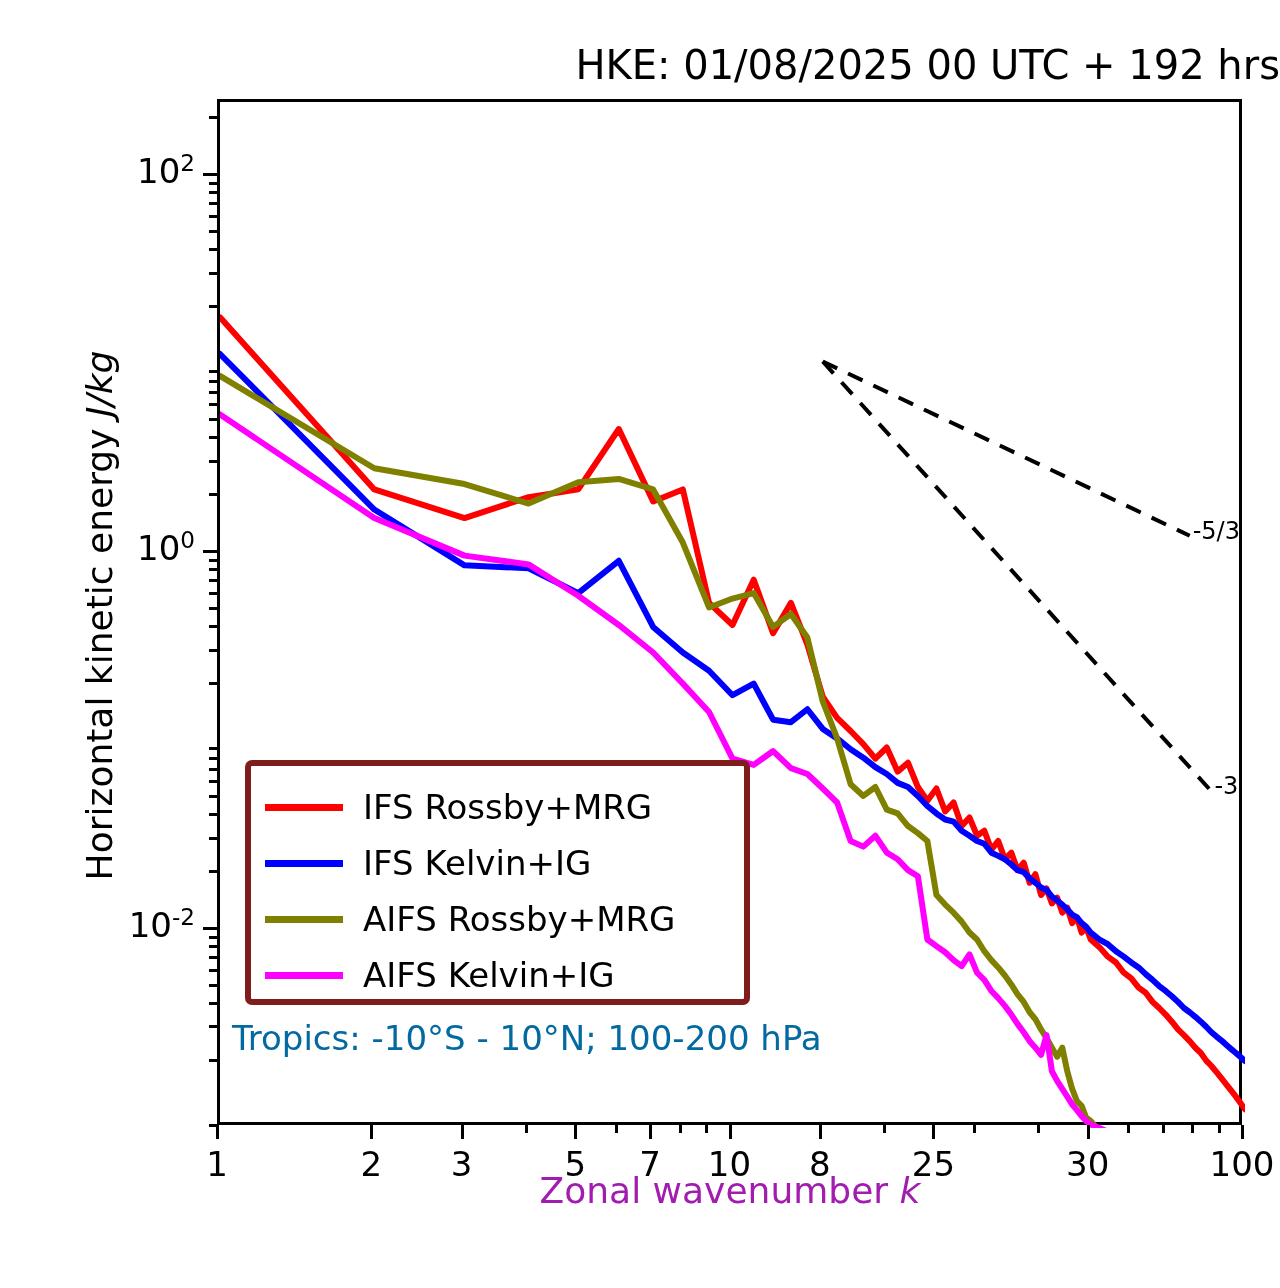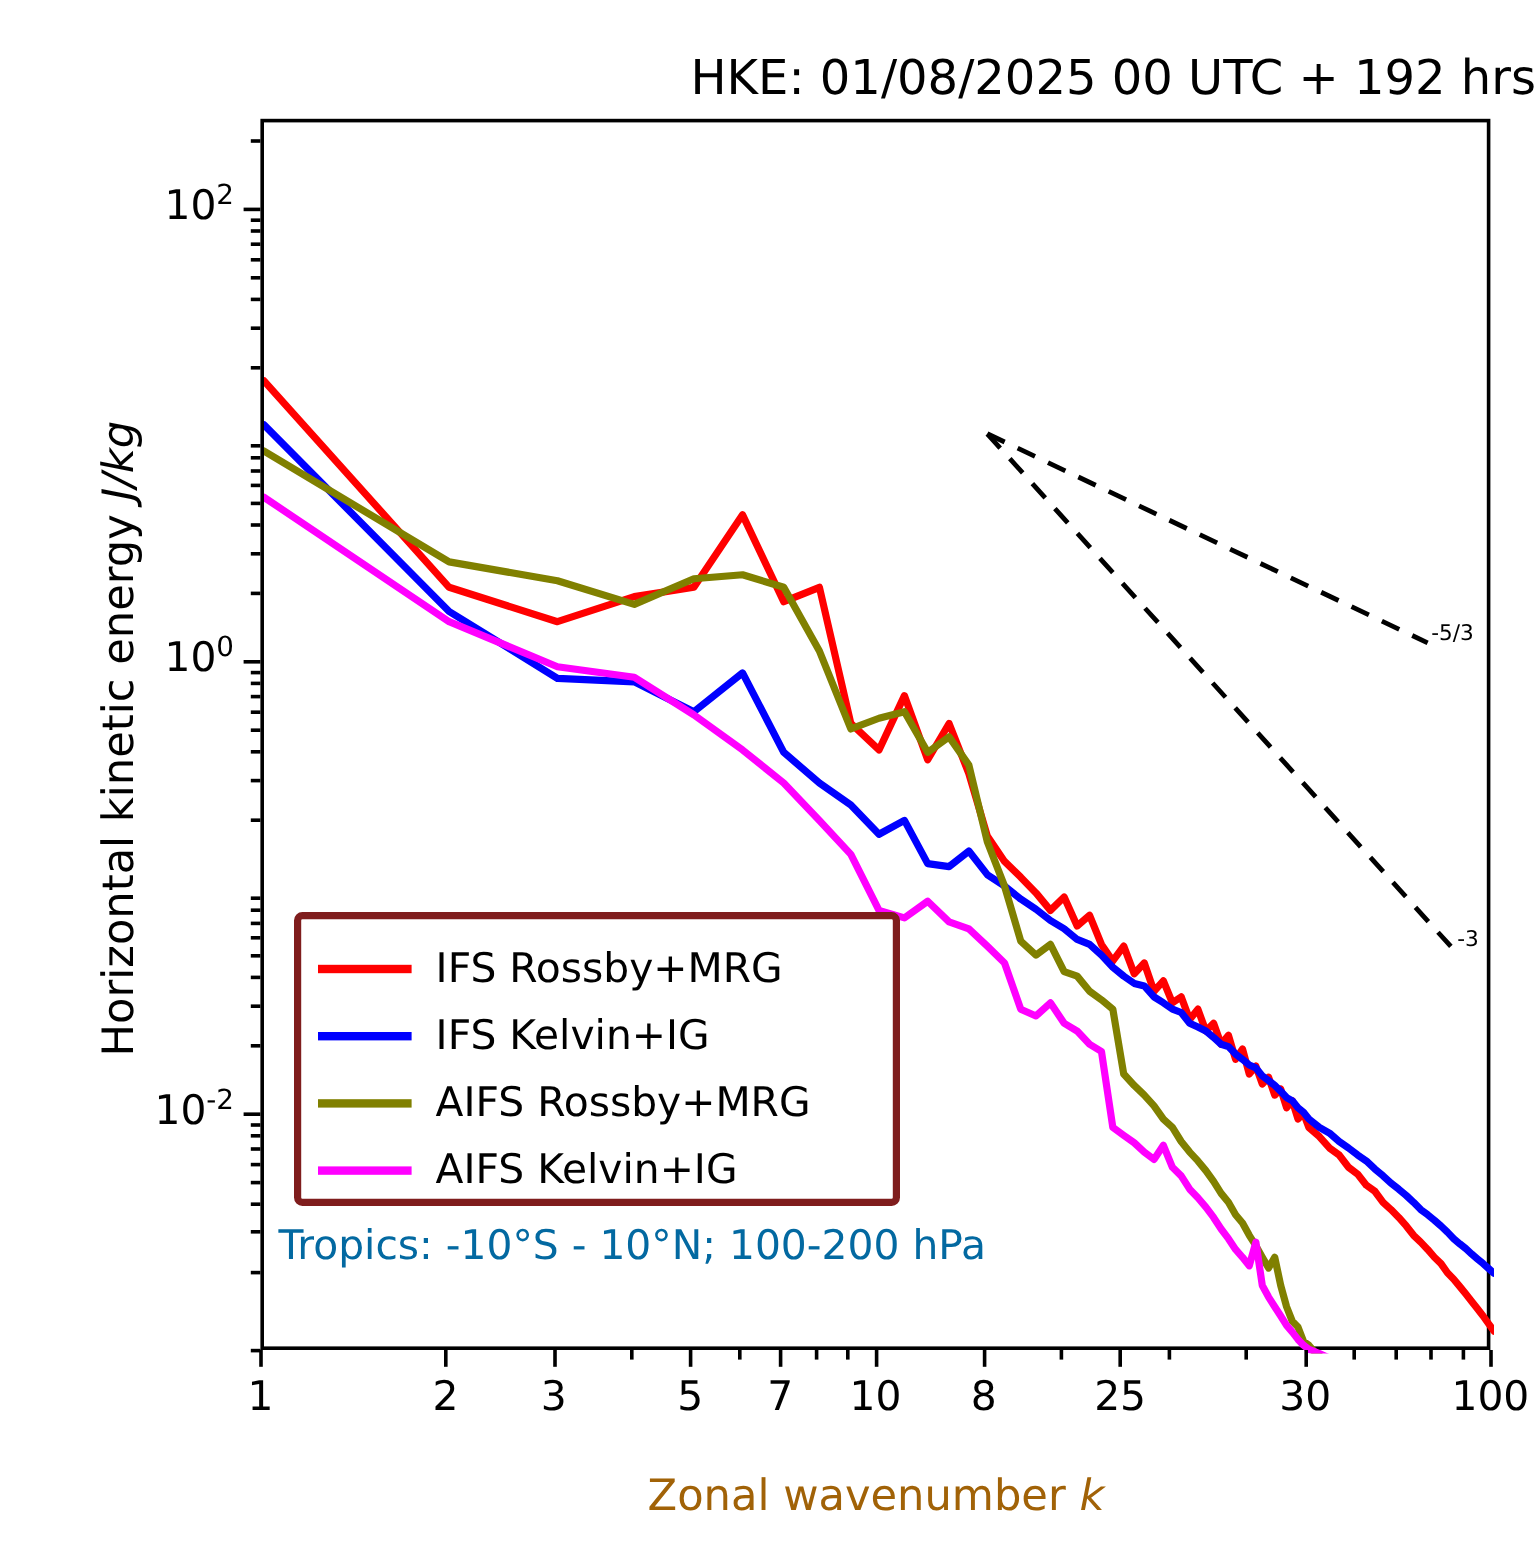--- a/index.html
+++ b/index.html
@@ -17,22 +17,22 @@
     position:absolute;
     left:-281px; top:595px;
     width:760px;
     transform:rotate(-90deg);
     transform-origin:center center;
     text-align:center;font-size:36px;color:#000;white-space:nowrap;
   }
   #ylabel .unit{font-style:italic;}
 
   #xlabel{
-    position:absolute;left:217px;top:1226px;width:1026px;
-    text-align:center;font-size:36px;color:#a16207;
+    position:absolute;left:217px;top:1170px;width:1026px;
+    text-align:center;font-size:36px;color:#a21caf;
   }
 
   #plot-area{
     position:absolute;left:217px;top:99px;width:1025px;height:1026px;
     border:3px solid #000;box-sizing:border-box;background:#fff;
   }
   #plot-svg{position:absolute;left:0;top:0;width:1025px;height:1026px;display:block;}
 
   .ytick-major-label{
     position:absolute;text-align:left;font-size:34px;color:#000;white-space:nowrap;
@@ -59,21 +59,21 @@
   .legend-row{
     position:absolute;left:14px;height:54px;display:flex;align-items:center;
   }
   .legend-swatch{width:78px;height:7px;margin-right:20px;flex:0 0 auto;}
   .legend-text{font-size:34px;color:#000;white-space:nowrap;line-height:1;}
 
   #annotation{
     position:absolute;left:232px;top:1018px;font-size:34px;color:#0369a1;white-space:nowrap;
   }
 
-  .slope-label{position:absolute;font-size:18px;color:#000;white-space:nowrap;}
+  .slope-label{position:absolute;font-size:24px;color:#000;white-space:nowrap;}
 </style>
 </head>
 <body>
 
 <div id="root">
 
   <div id="chart-title">HKE: 01/08/2025 00 UTC + 192 hrs</div>
 
   <div id="ylabel">
     <span>Horizontal kinetic energy </span><span class="unit">J/kg</span>

